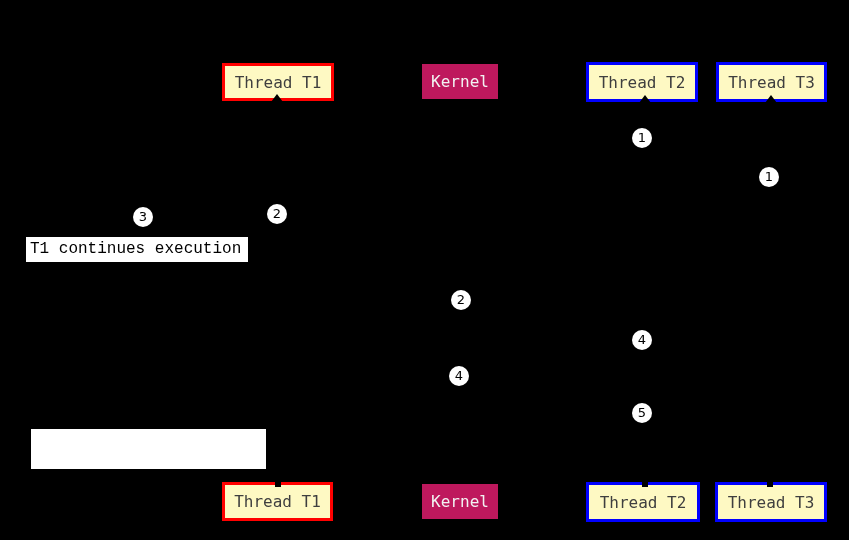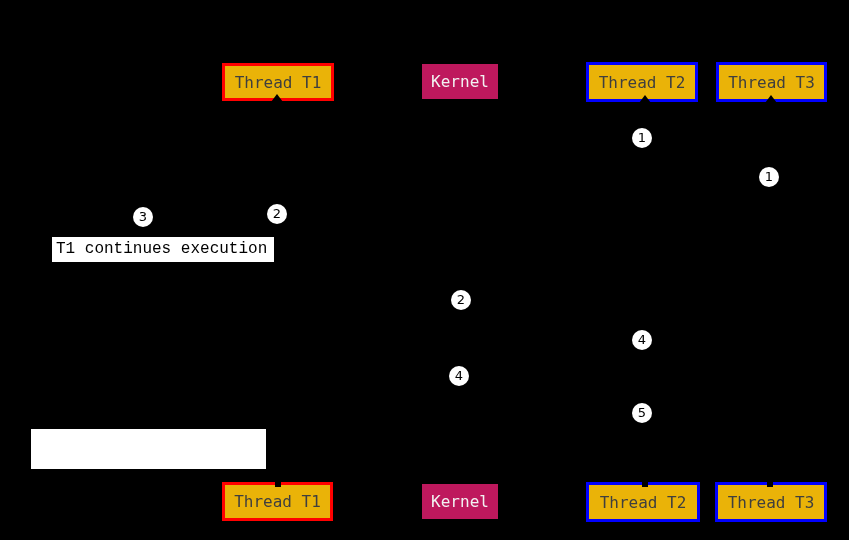--- a/index.html
+++ b/index.html
@@ -7,21 +7,21 @@
     position: relative;
     width: 849px;
     height: 540px;
     background: #000000;
     overflow: hidden;
     font-family: "DejaVu Sans Mono", monospace;
   }
   .box {
     position: absolute;
     box-sizing: border-box;
-    background: #eab308;
+    background: #fef9c3;
     display: flex;
     align-items: center;
     justify-content: center;
     font-size: 16px;
     color: #3f3f3f;
     white-space: nowrap;
   }
   .box.red-border  { border: 3px solid #ff0000; }
   .box.blue-border { border: 3px solid #0000ff; }
   .box.kernel {
@@ -56,21 +56,21 @@
   #badge-1 { left: 759px; top: 167px; }  
   #badge-2 { left: 133px; top: 207px; }  
   #badge-3 { left: 267px; top: 204px; }  
   #badge-4 { left: 451px; top: 290px; }  
   #badge-5 { left: 632px; top: 330px; }  
   #badge-6 { left: 449px; top: 366px; }  
   #badge-7 { left: 632px; top: 403px; }  
 
   #annotation {
     position: absolute;
-    left: 52px; top: 237px;
+    left: 26px; top: 237px;
     width: 222px; height: 25px;
     box-sizing: border-box;
     background: #ffffff;
     color: #000000;
     font-family: "Liberation Mono", monospace;
     font-size: 16px;
     line-height: 25px;
     padding-left: 4px;
     white-space: nowrap;
   }

